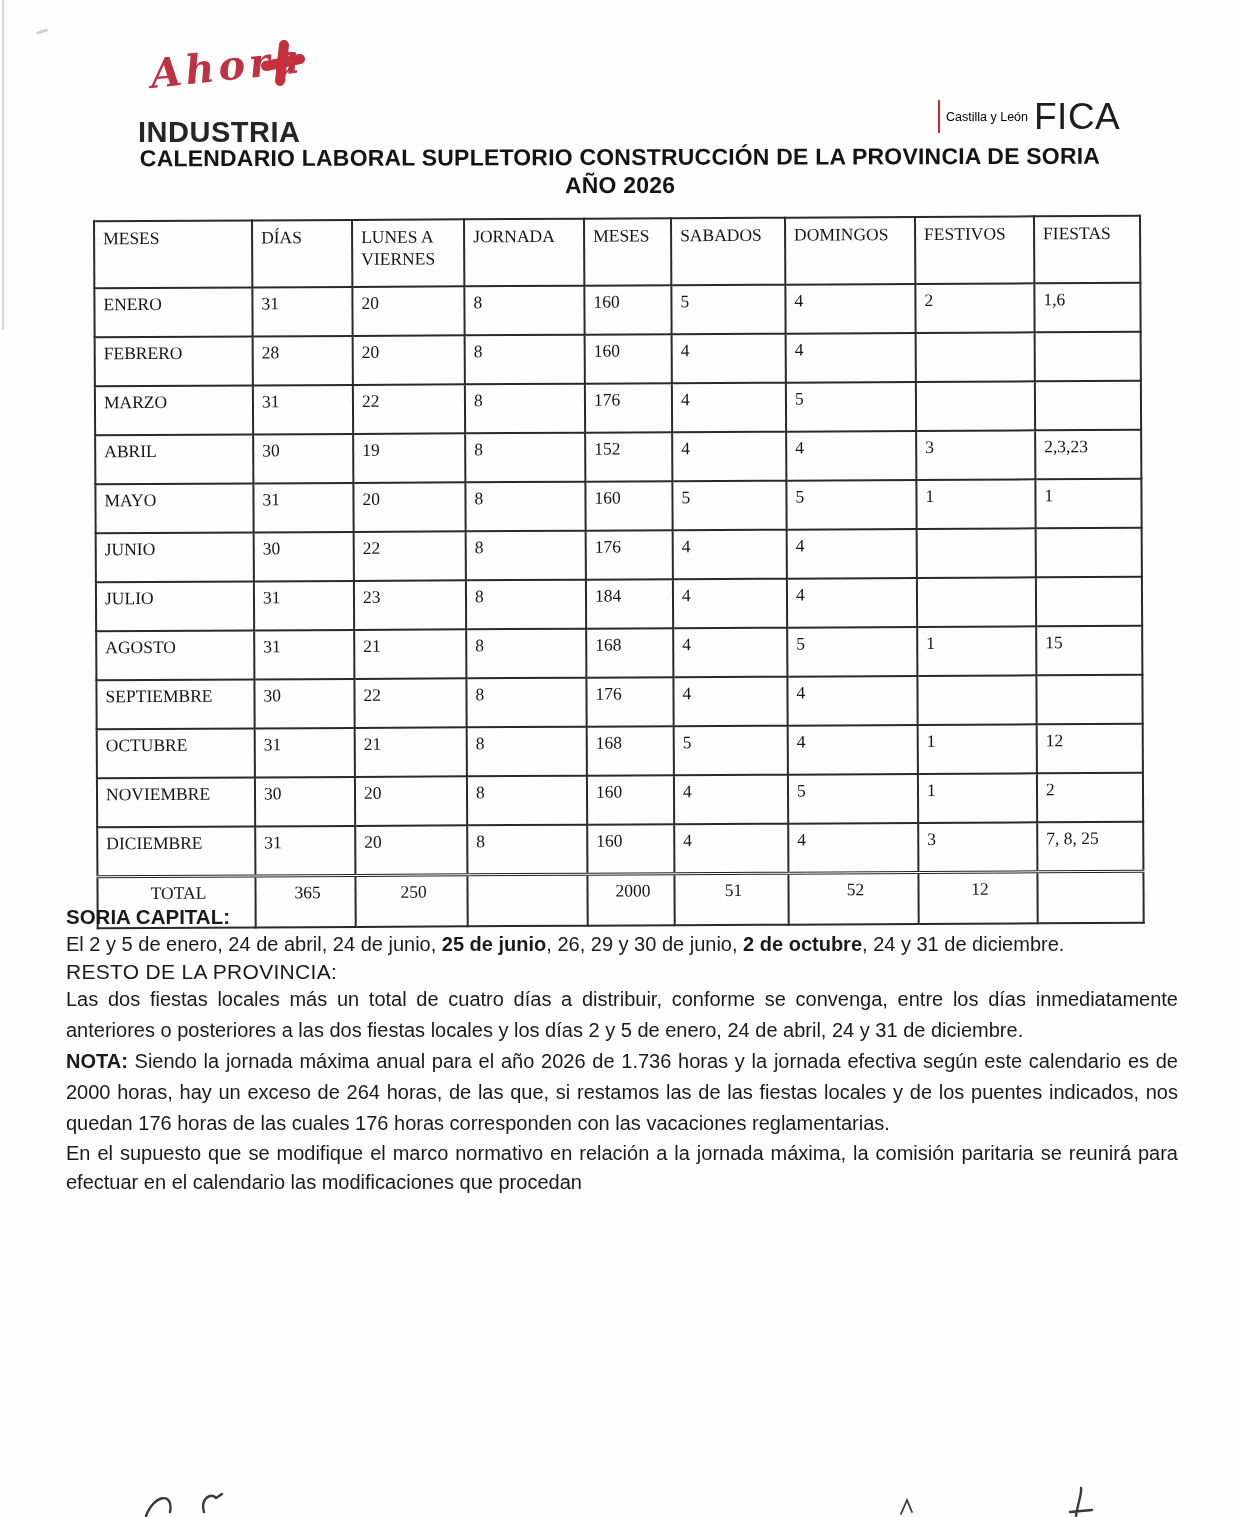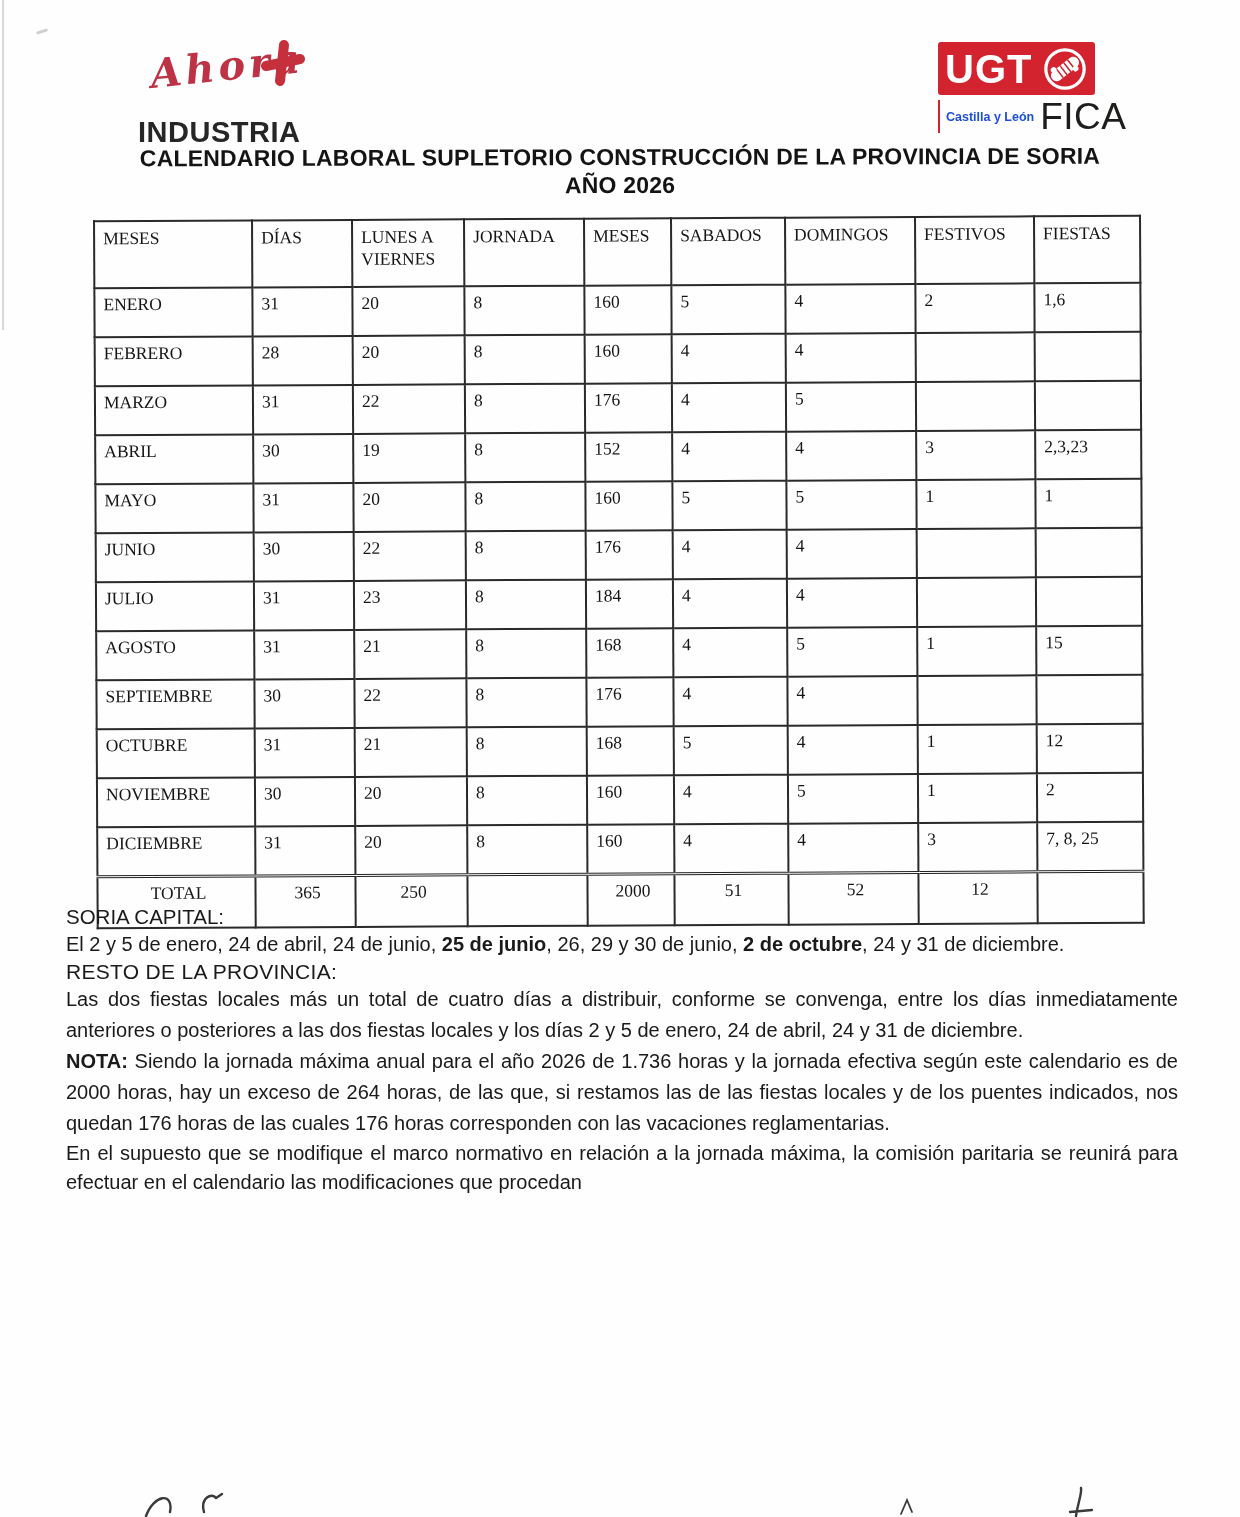--- a/index.html
+++ b/index.html
@@ -35,21 +35,21 @@
     background:#d2232e;border-radius:3px;
     display:flex;align-items:center;justify-content:space-between;
     padding:0 7px;box-sizing:border-box;
   }
   .ugt-text{color:#fff;font-weight:900;font-size:40px;letter-spacing:1px;line-height:1;}
   .ugt-sub{position:absolute;left:5px;top:58px;width:162px;display:flex;align-items:center;}
   .cyl-shield{width:11px;height:31px;border:1px solid #d2232e;margin-right:6px;
     background:
       linear-gradient(90deg,#d2232e 50%,#fff 50%) 0 0/100% 50% no-repeat,
       linear-gradient(90deg,#fff 50%,#d2232e 50%) 0 100%/100% 50% no-repeat;}
-  .cyl-text{color:#1d4ed8;font-weight:bold;font-size:12.5px;white-space:nowrap;}
+  .cyl-text{color:#000000;font-weight:normal;font-size:12.5px;white-space:nowrap;}
   .fica-text{font-weight:400;font-size:37px;color:#1d1d1b;letter-spacing:.5px;margin-left:6px;line-height:1;}
 
   
   .doc-title{
     position:absolute;left:0;top:143px;width:1240px;
     text-align:center;font-weight:bold;font-size:23px;line-height:28px;
     letter-spacing:.2px;color:#141414;transform:rotate(-.15deg);
   }
 
   
@@ -67,21 +67,21 @@
   }
   table.cal th{height:60px;white-space:normal;line-height:22px;}
   table.cal td{height:42px;}
   table.cal tr.total td{border-top:3px double #222;height:44px;text-align:center;}
 
   
   .content{position:absolute;left:66px;top:905px;width:1112px;font-size:20px;line-height:31px;color:#1a1a1a;}
   .content p{margin:0;text-align:justify;}
   .content .indent{text-indent:78px;}
   .b{font-weight:bold;}
-  .h-bold{margin:20px 0 0 0;font-weight:normal;font-size:20.5px;line-height:24px;text-align:left;}
+  .h-bold{margin:20px 0 0 0;font-weight:bold;font-size:20.5px;line-height:24px;text-align:left;}
   .h-reg{margin:46px 0 0 0;font-weight:normal;font-size:21px;line-height:24px;text-align:left;letter-spacing:.3px;}
   .p-soria{margin-top:28px;}
   .p-resto{margin-top:26px;}
   .p-nota{margin-top:36px;}
   .p-final{margin-top:16px;line-height:29px;text-align:left;}
 
   
   .sig{position:absolute;}
 </style>
 </head>
@@ -96,34 +96,20 @@
     <span class="ahora-script">Ahora</span>
     <span class="ahora-plus">
       <svg width="46" height="46" viewBox="0 0 46 46">
         <path d="M24 5 L20 41 M6 26 L40 19" stroke="#c5303c" stroke-width="10" stroke-linecap="round" fill="none"></path>
       </svg>
     </span>
     <span class="industria-text">INDUSTRIA</span>
   </div>
 
   <div class="logo-right">
-    <div class="ugt-box">
-      <span class="ugt-text">UGT</span>
-      <span style="display:inline-block;width:46px;height:46px;">
-        <svg width="46" height="46" viewBox="0 0 48 48">
-          <circle cx="24" cy="24" r="20" fill="none" stroke="#ffffff" stroke-width="3.4"></circle>
-          <g transform="rotate(-38 24 24)">
-            <rect x="7" y="18" width="34" height="12" rx="6" fill="#ffffff"></rect>
-            <path d="M17 18 v12 M22 18 v12 M27 18 v12 M32 18 v12" stroke="#d2232e" stroke-width="1.6"></path>
-            <circle cx="14" cy="17.5" r="3" fill="#ffffff"></circle>
-            <circle cx="33" cy="30.5" r="3" fill="#ffffff"></circle>
-          </g>
-        </svg>
-      </span>
-    </div>
     <div class="ugt-sub">
       <span class="cyl-shield"></span>
       <span class="cyl-text">Castilla y León</span>
       <span class="fica-text">FICA</span>
     </div>
   </div>
 
   <div class="doc-title">
     <div>CALENDARIO LABORAL SUPLETORIO CONSTRUCCIÓN DE LA PROVINCIA DE SORIA</div>
     <div>AÑO 2026</div>

